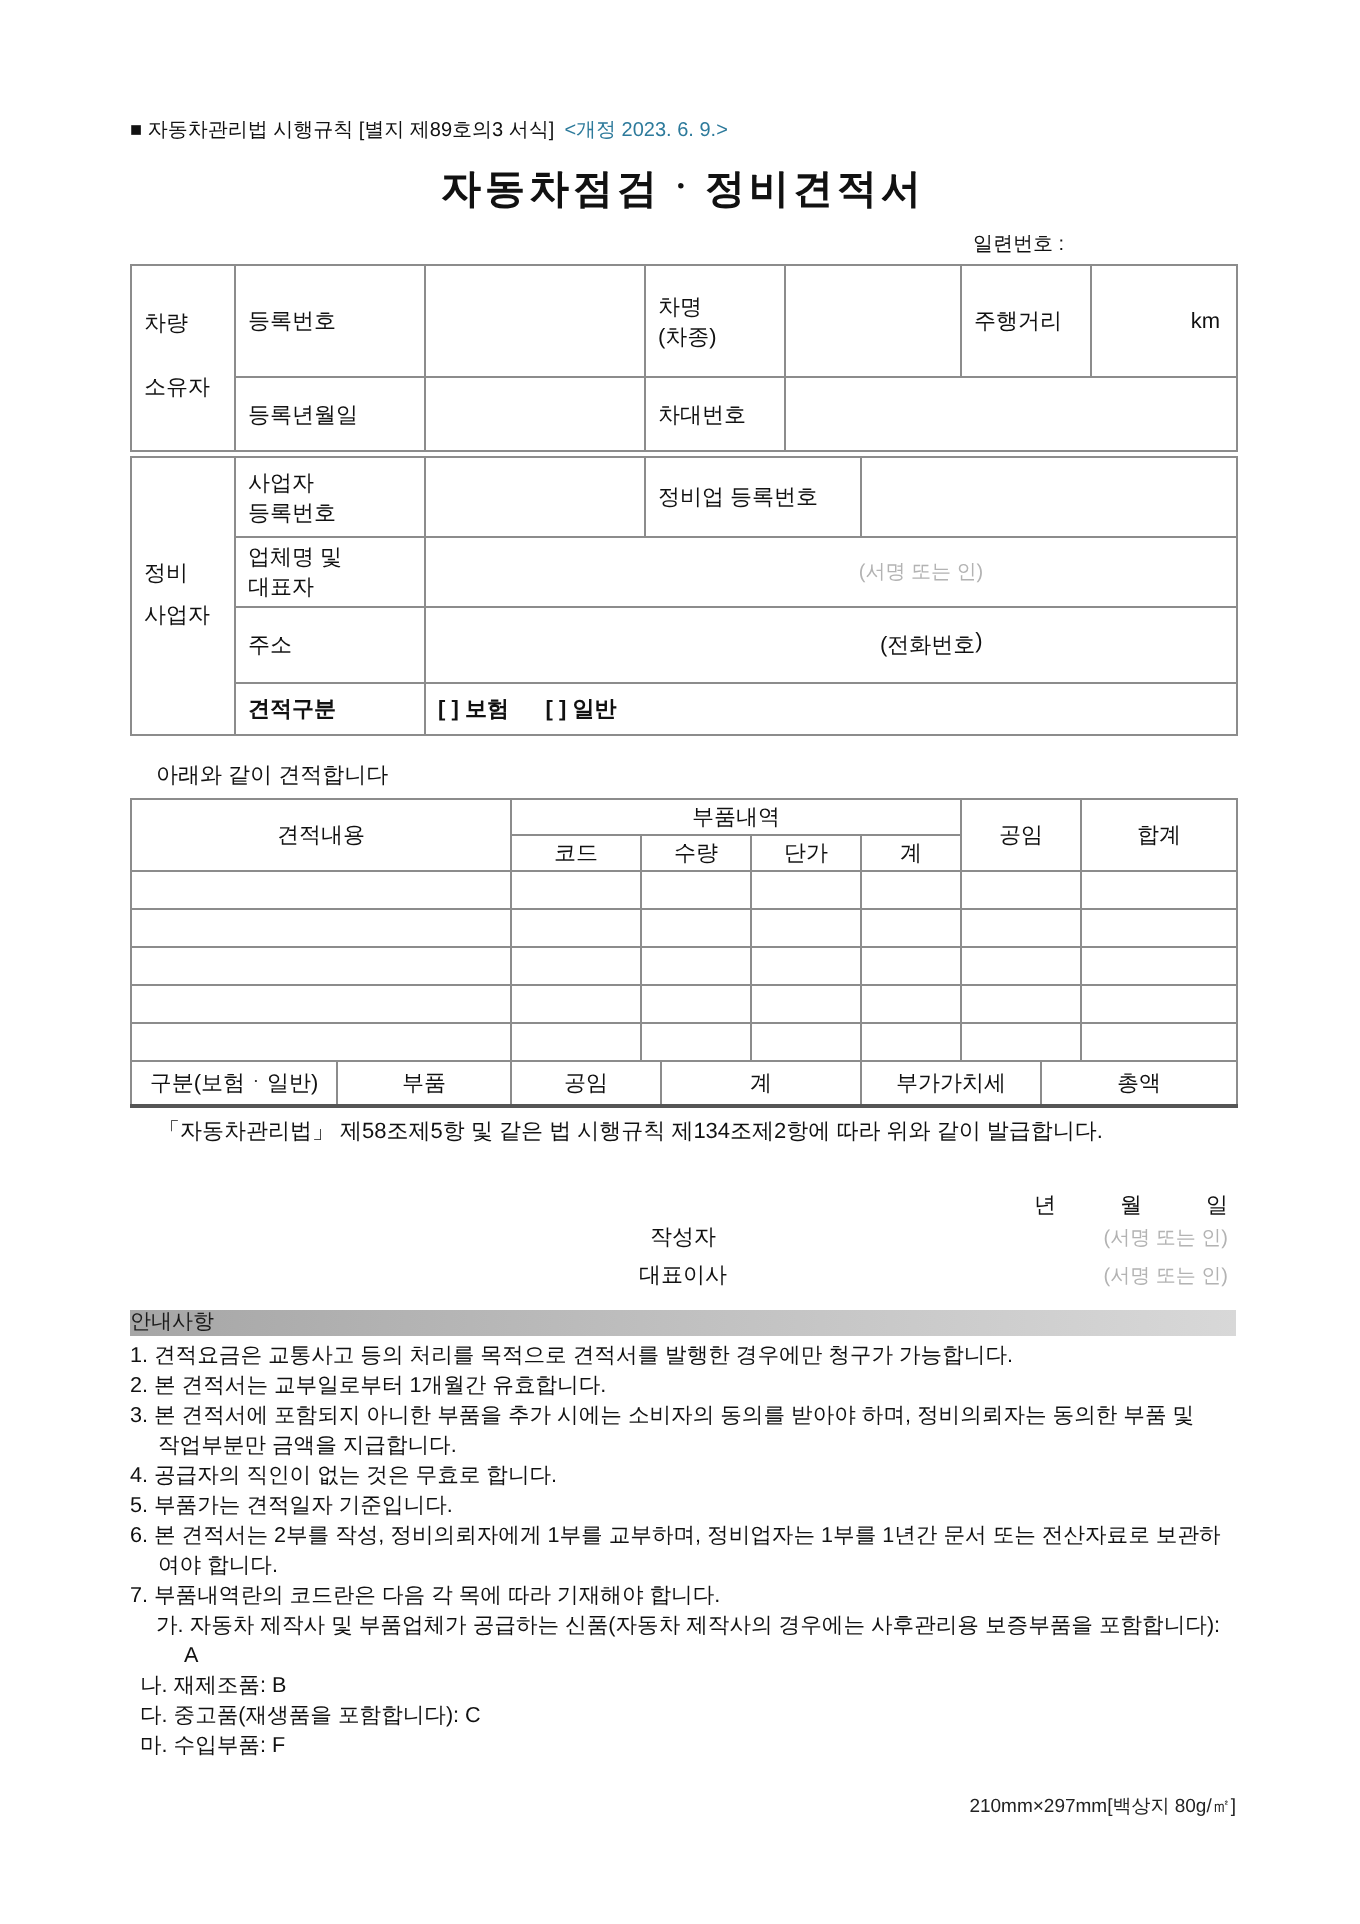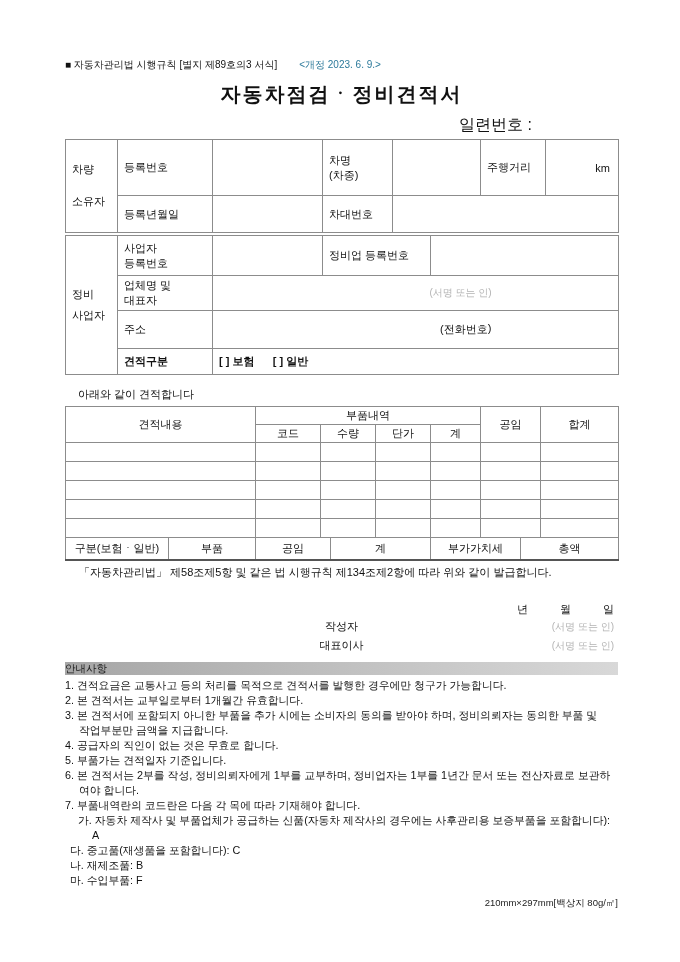--- a/index.html
+++ b/index.html
@@ -3,25 +3,25 @@
 <meta charset="utf-8">
 <style>
   * { margin:0; padding:0; box-sizing:border-box; }
   html,body { background:#ffffff; }
   body {
     width:680px; height:962px; overflow:hidden; position:relative;
     font-family:"Liberation Sans","DejaVu Sans",sans-serif; color:#111;
   }
   .page { padding:58px 62px 0 65px; }
 
-  .reg-line { font-size:10px; display:flex; gap:22px; align-items:flex-start; }
+  .reg-line { font-size:10px; display:flex; gap:5px; align-items:flex-start; }
   .revision { color:var(--revision,#2d7a9b); }
 
   .title { text-align:center; font-size:20px; font-weight:bold; letter-spacing:2px; margin-top:9px; }
-  .serial { text-align:right; font-size:16px; margin-top:7px; padding-right:86px; margin-bottom:3px; }
+  .serial { text-align:right; font-size:10px; margin-top:7px; padding-right:86px; margin-bottom:3px; }
 
   table.tbl { border-collapse:collapse; table-layout:fixed; width:553px; font-size:11px; }
   table.tbl td { border:1px solid #8c8c8c; vertical-align:middle; padding:2px 6px; }
   td.group { white-space:pre-line; padding-left:7px; }
   td.lbl { white-space:pre-line; padding-left:7px; }
   td.val.unit { text-align:right; padding-right:8px; }
 
   .owner { margin-top:0; }
   .owner .r1 td { height:56px; }
   .owner .r2 td { height:37px; }
@@ -269,20 +269,20 @@
     <div class="n-item">2. 본 견적서는 교부일로부터 1개월간 유효합니다.</div>
     <div class="n-item">3. 본 견적서에 포함되지 아니한 부품을 추가 시에는 소비자의 동의를 받아야 하며, 정비의뢰자는 동의한 부품 및
 작업부분만 금액을 지급합니다.</div>
     <div class="n-item">4. 공급자의 직인이 없는 것은 무효로 합니다.</div>
     <div class="n-item">5. 부품가는 견적일자 기준입니다.</div>
     <div class="n-item">6. 본 견적서는 2부를 작성, 정비의뢰자에게 1부를 교부하며, 정비업자는 1부를 1년간 문서 또는 전산자료로 보관하
 여야 합니다.</div>
     <div class="n-item">7. 부품내역란의 코드란은 다음 각 목에 따라 기재해야 합니다.</div>
     <div class="n-sub1">가. 자동차 제작사 및 부품업체가 공급하는 신품(자동차 제작사의 경우에는 사후관리용 보증부품을 포함합니다):
 A</div>
+    <div class="n-sub2">나. 재제조품: B</div>
     <div class="n-sub2">다. 중고품(재생품을 포함합니다): C</div>
-    <div class="n-sub2">나. 재제조품: B</div>
     <div class="n-sub2">마. 수입부품: F</div>
   </div>
 
 </div>
 
 <div class="paper-spec">210mm×297mm[백상지 80g/㎡]</div>
 
 </body></html>

